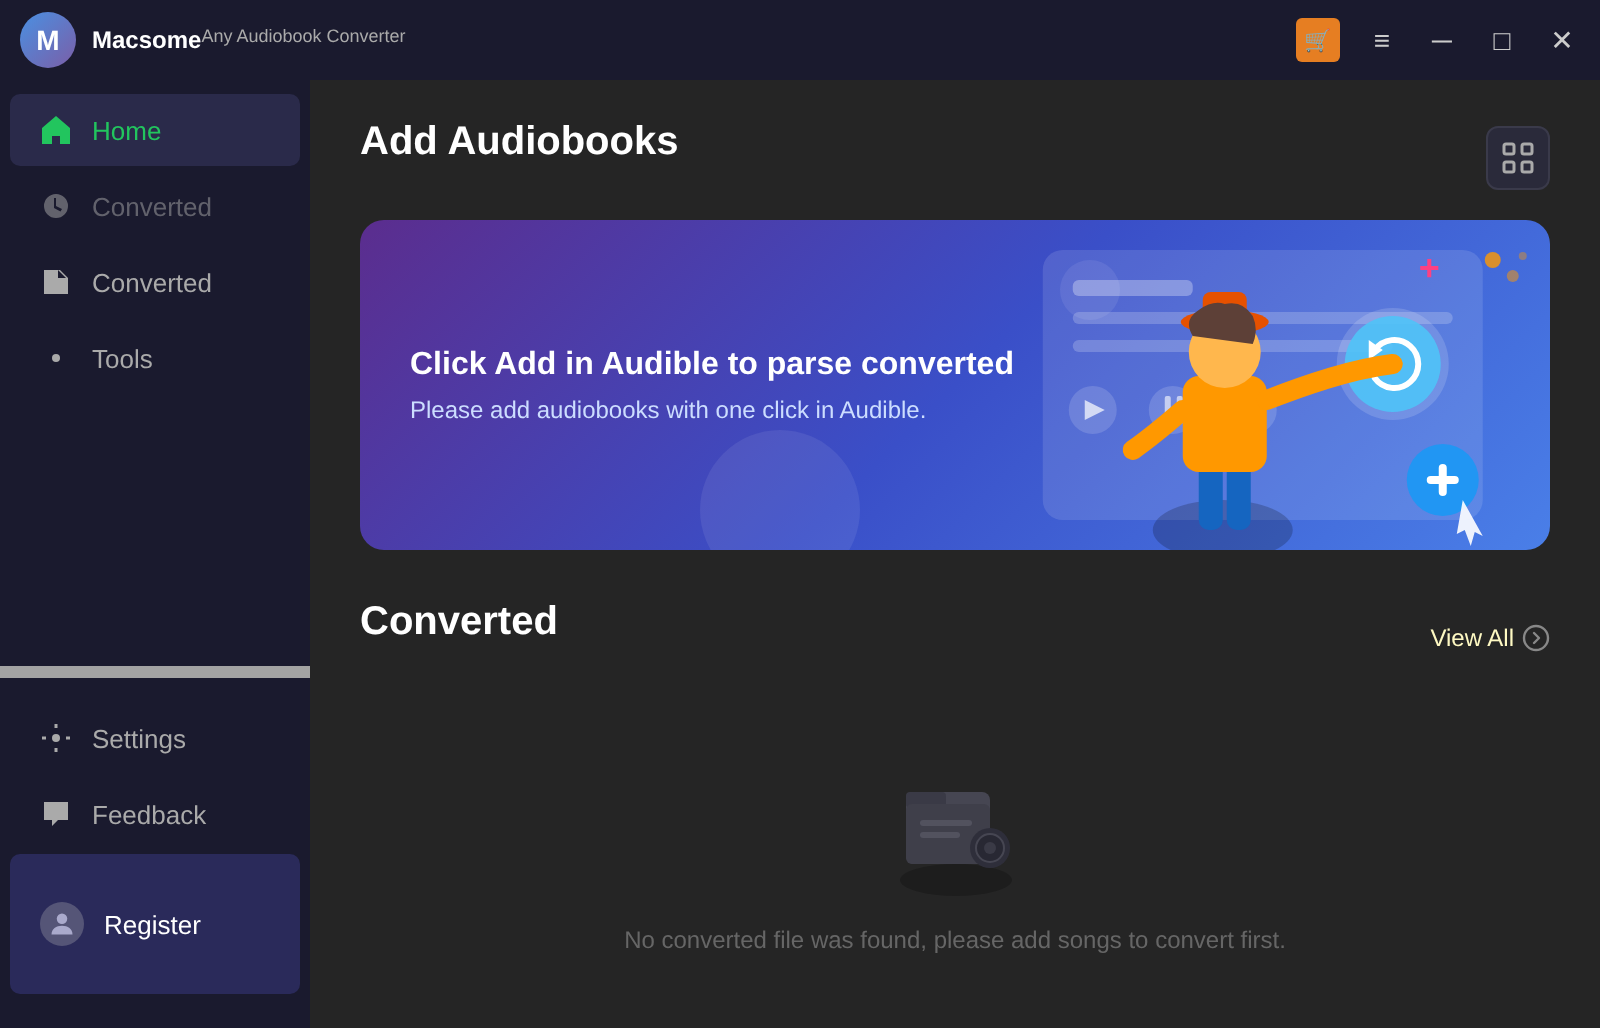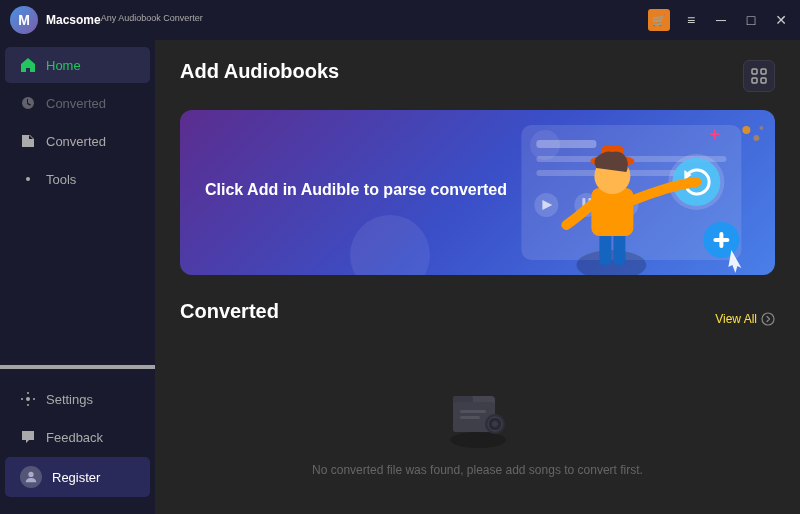--- a/index.html
+++ b/index.html
@@ -122,27 +122,27 @@
       opacity: 0.5;
       cursor: default;
     }
     .nav-icon {
       width: 16px;
       height: 16px;
       flex-shrink: 0;
     }
     .sidebar-bottom {
       padding: 10px 0 15px;
-      border-top: 4px solid #a3a3a3;
+      border-top: 6px solid #a3a3a3;
     }
     .register-btn {
       display: flex;
       align-items: center;
       gap: 10px;
-      padding: 9px 15px;
+      padding: 24px 15px;
       cursor: pointer;
       background: #2a2a5a;
       color: #ffffff;
       font-size: 13px;
       margin: 2px 5px;
       border-radius: 5px;
     }
     .register-avatar {
       width: 22px;
       height: 22px;
@@ -168,20 +168,21 @@
     
     .section-title {
       color: #ffffff;
       font-size: 20px;
       font-weight: 700;
       margin-bottom: 15px;
     }
     .banner-header {
       display: flex;
       justify-content: space-between;
+      align-items: center;
       margin-bottom: 12px;
     }
     .scan-btn {
       width: 32px;
       height: 32px;
       border-radius: 6px;
       background: #2a2a3a;
       border: 1px solid #3a3a4a;
       display: flex;
       align-items: center;
@@ -236,21 +237,21 @@
     }
 
     
     .converted-header {
       display: flex;
       align-items: center;
       justify-content: space-between;
       margin-bottom: 20px;
     }
     .view-all {
-      color: #fde047;
+      color: #fef9c3;
       font-size: 12px;
       cursor: pointer;
       display: flex;
       align-items: center;
       gap: 4px;
       text-align: right;
     }
 
     .empty-state {
       display: flex;
@@ -371,20 +372,21 @@
       </div>
     </div>
 
     <div class="banner">
 
       <div class="banner-circle-sm" style="width:80px;height:80px;bottom:-20px;left:170px;"></div>
       <div class="banner-circle-sm" style="width:30px;height:30px;top:20px;left:350px;"></div>
 
       <div class="banner-text">
         <div class="banner-headline">Click Add in Audible to parse converted</div>
+        <div class="banner-sub">Please add audiobooks with one click in Audible.</div>
       </div>
 
       <div class="banner-illustration">
         <svg class="banner-svg" viewBox="0 0 380 165" xmlns="http://www.w3.org/2000/svg">
 
           <rect x="130" y="15" width="220" height="135" rx="10" fill="rgba(255,255,255,0.12)"></rect>
           <rect x="145" y="30" width="60" height="8" rx="3" fill="rgba(255,255,255,0.3)"></rect>
           <rect x="145" y="46" width="190" height="6" rx="3" fill="rgba(255,255,255,0.2)"></rect>
           <rect x="145" y="60" width="160" height="6" rx="3" fill="rgba(255,255,255,0.2)"></rect>
 

